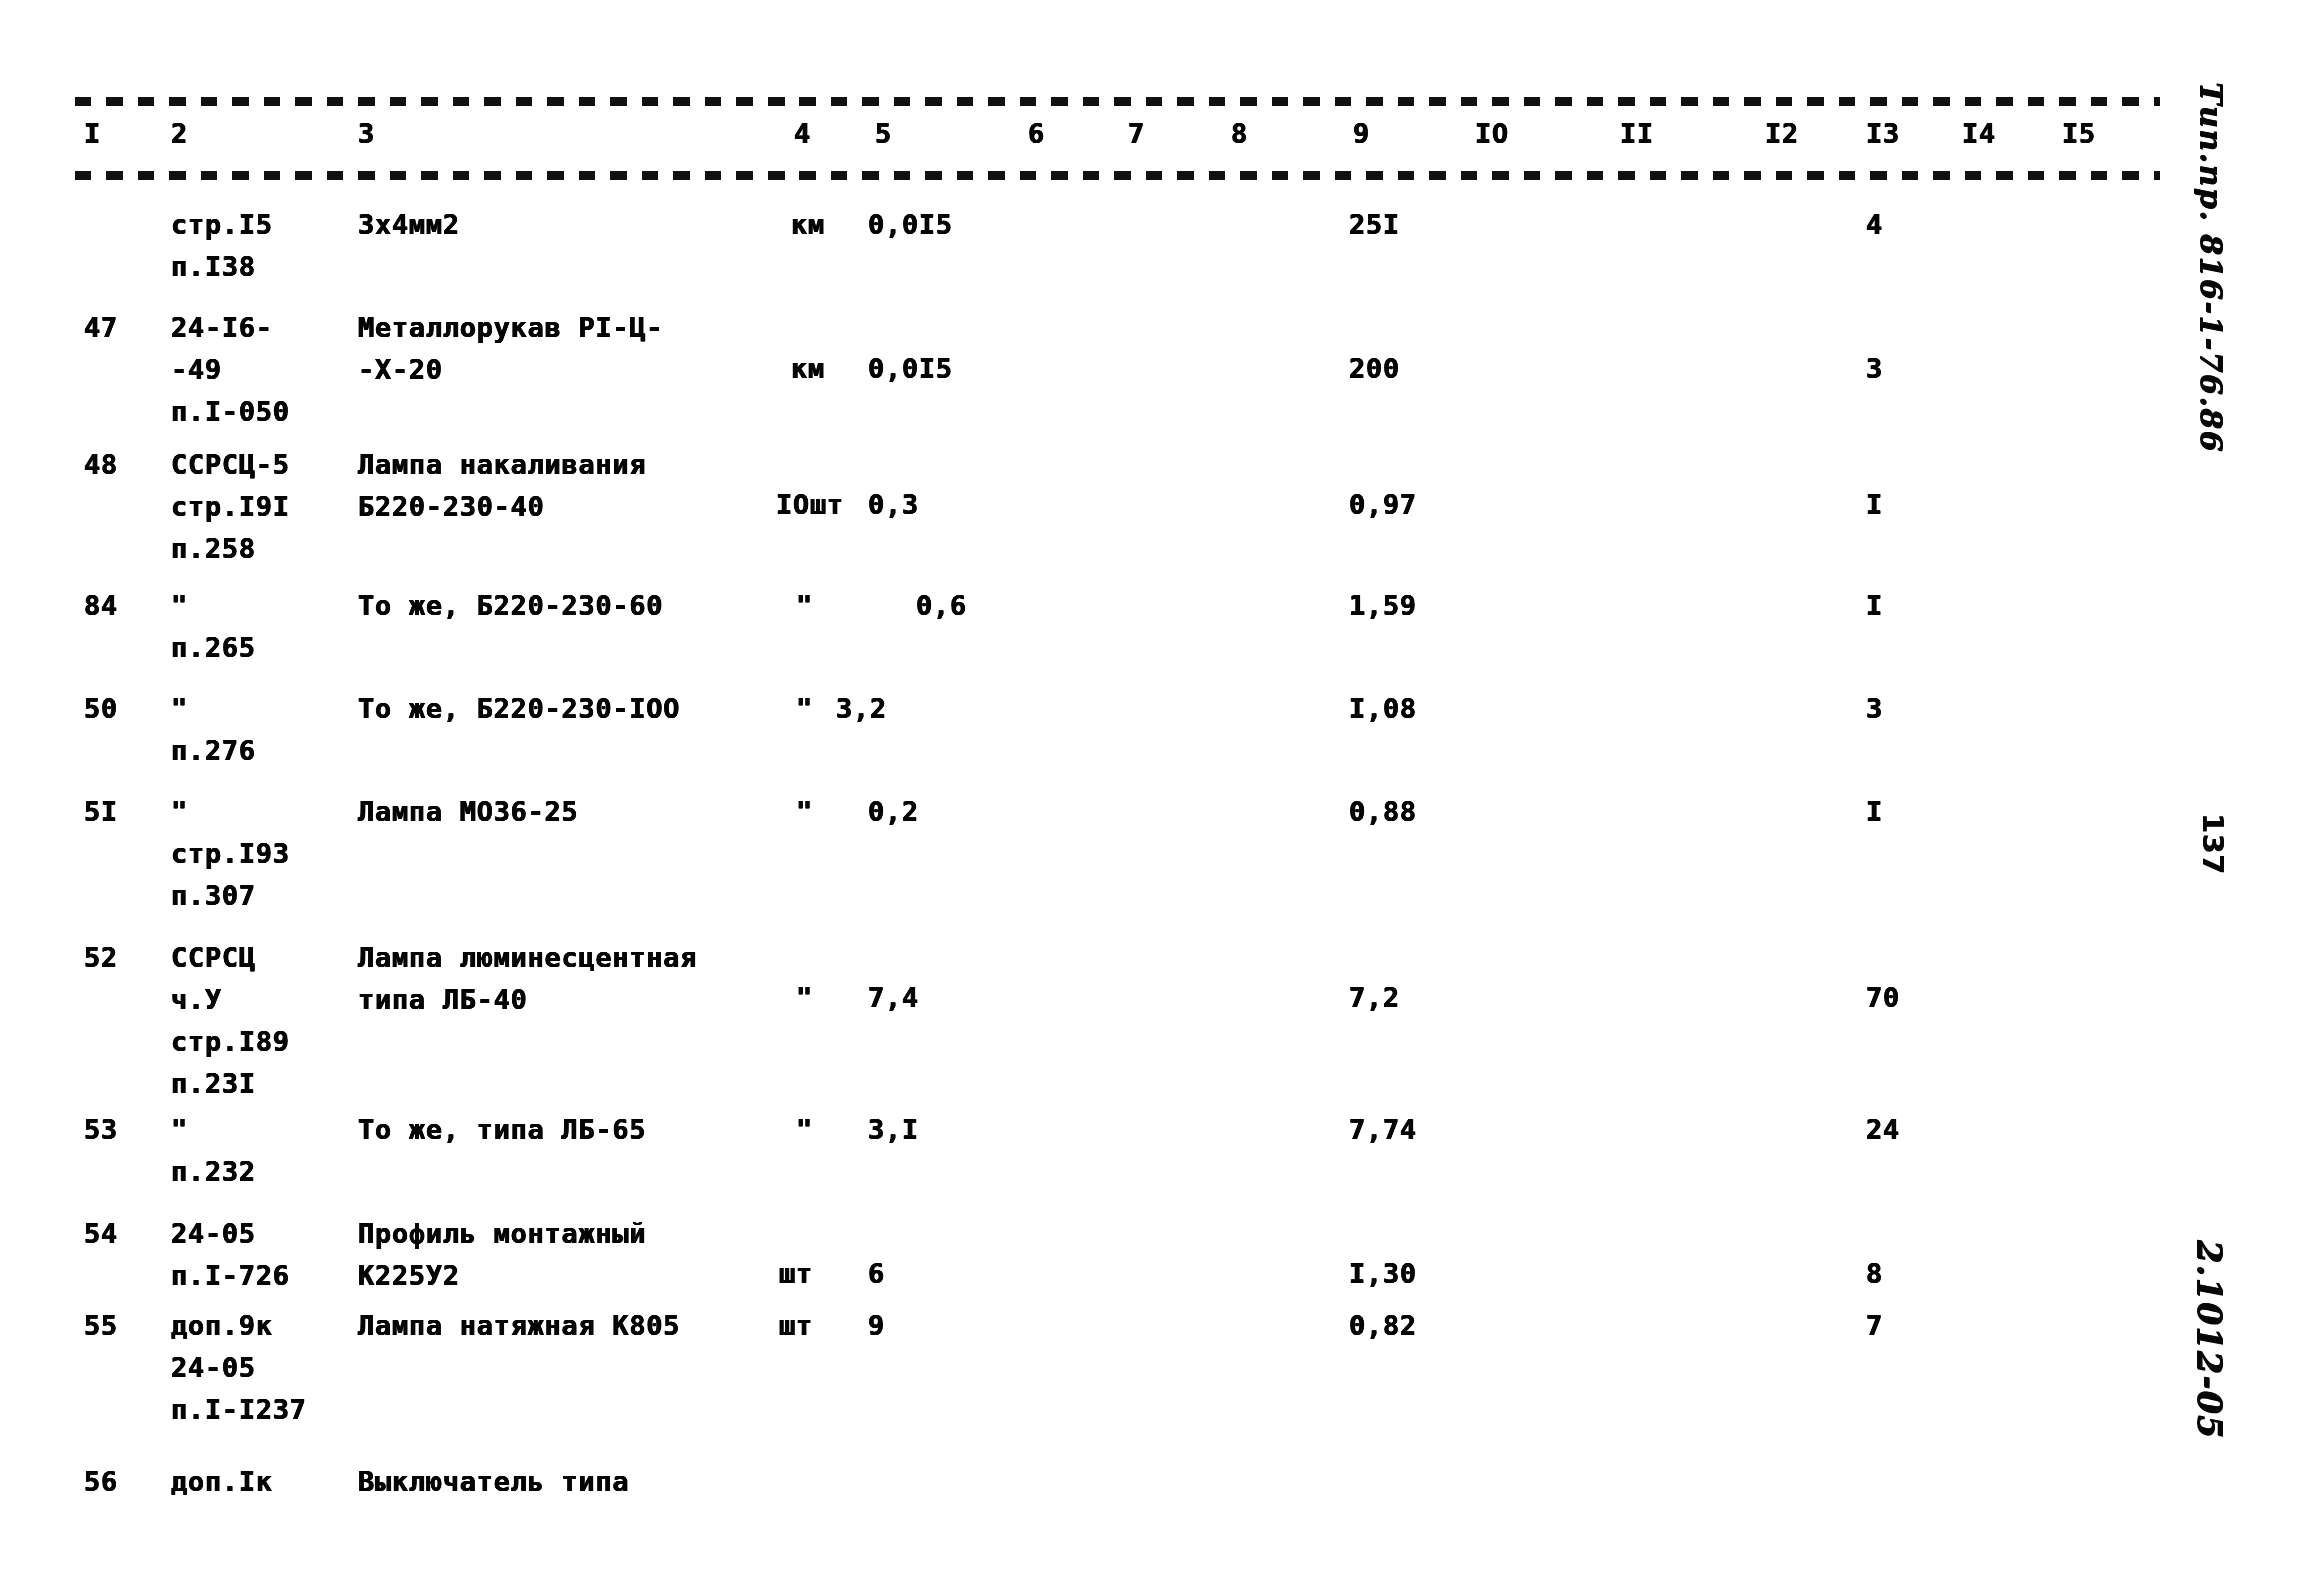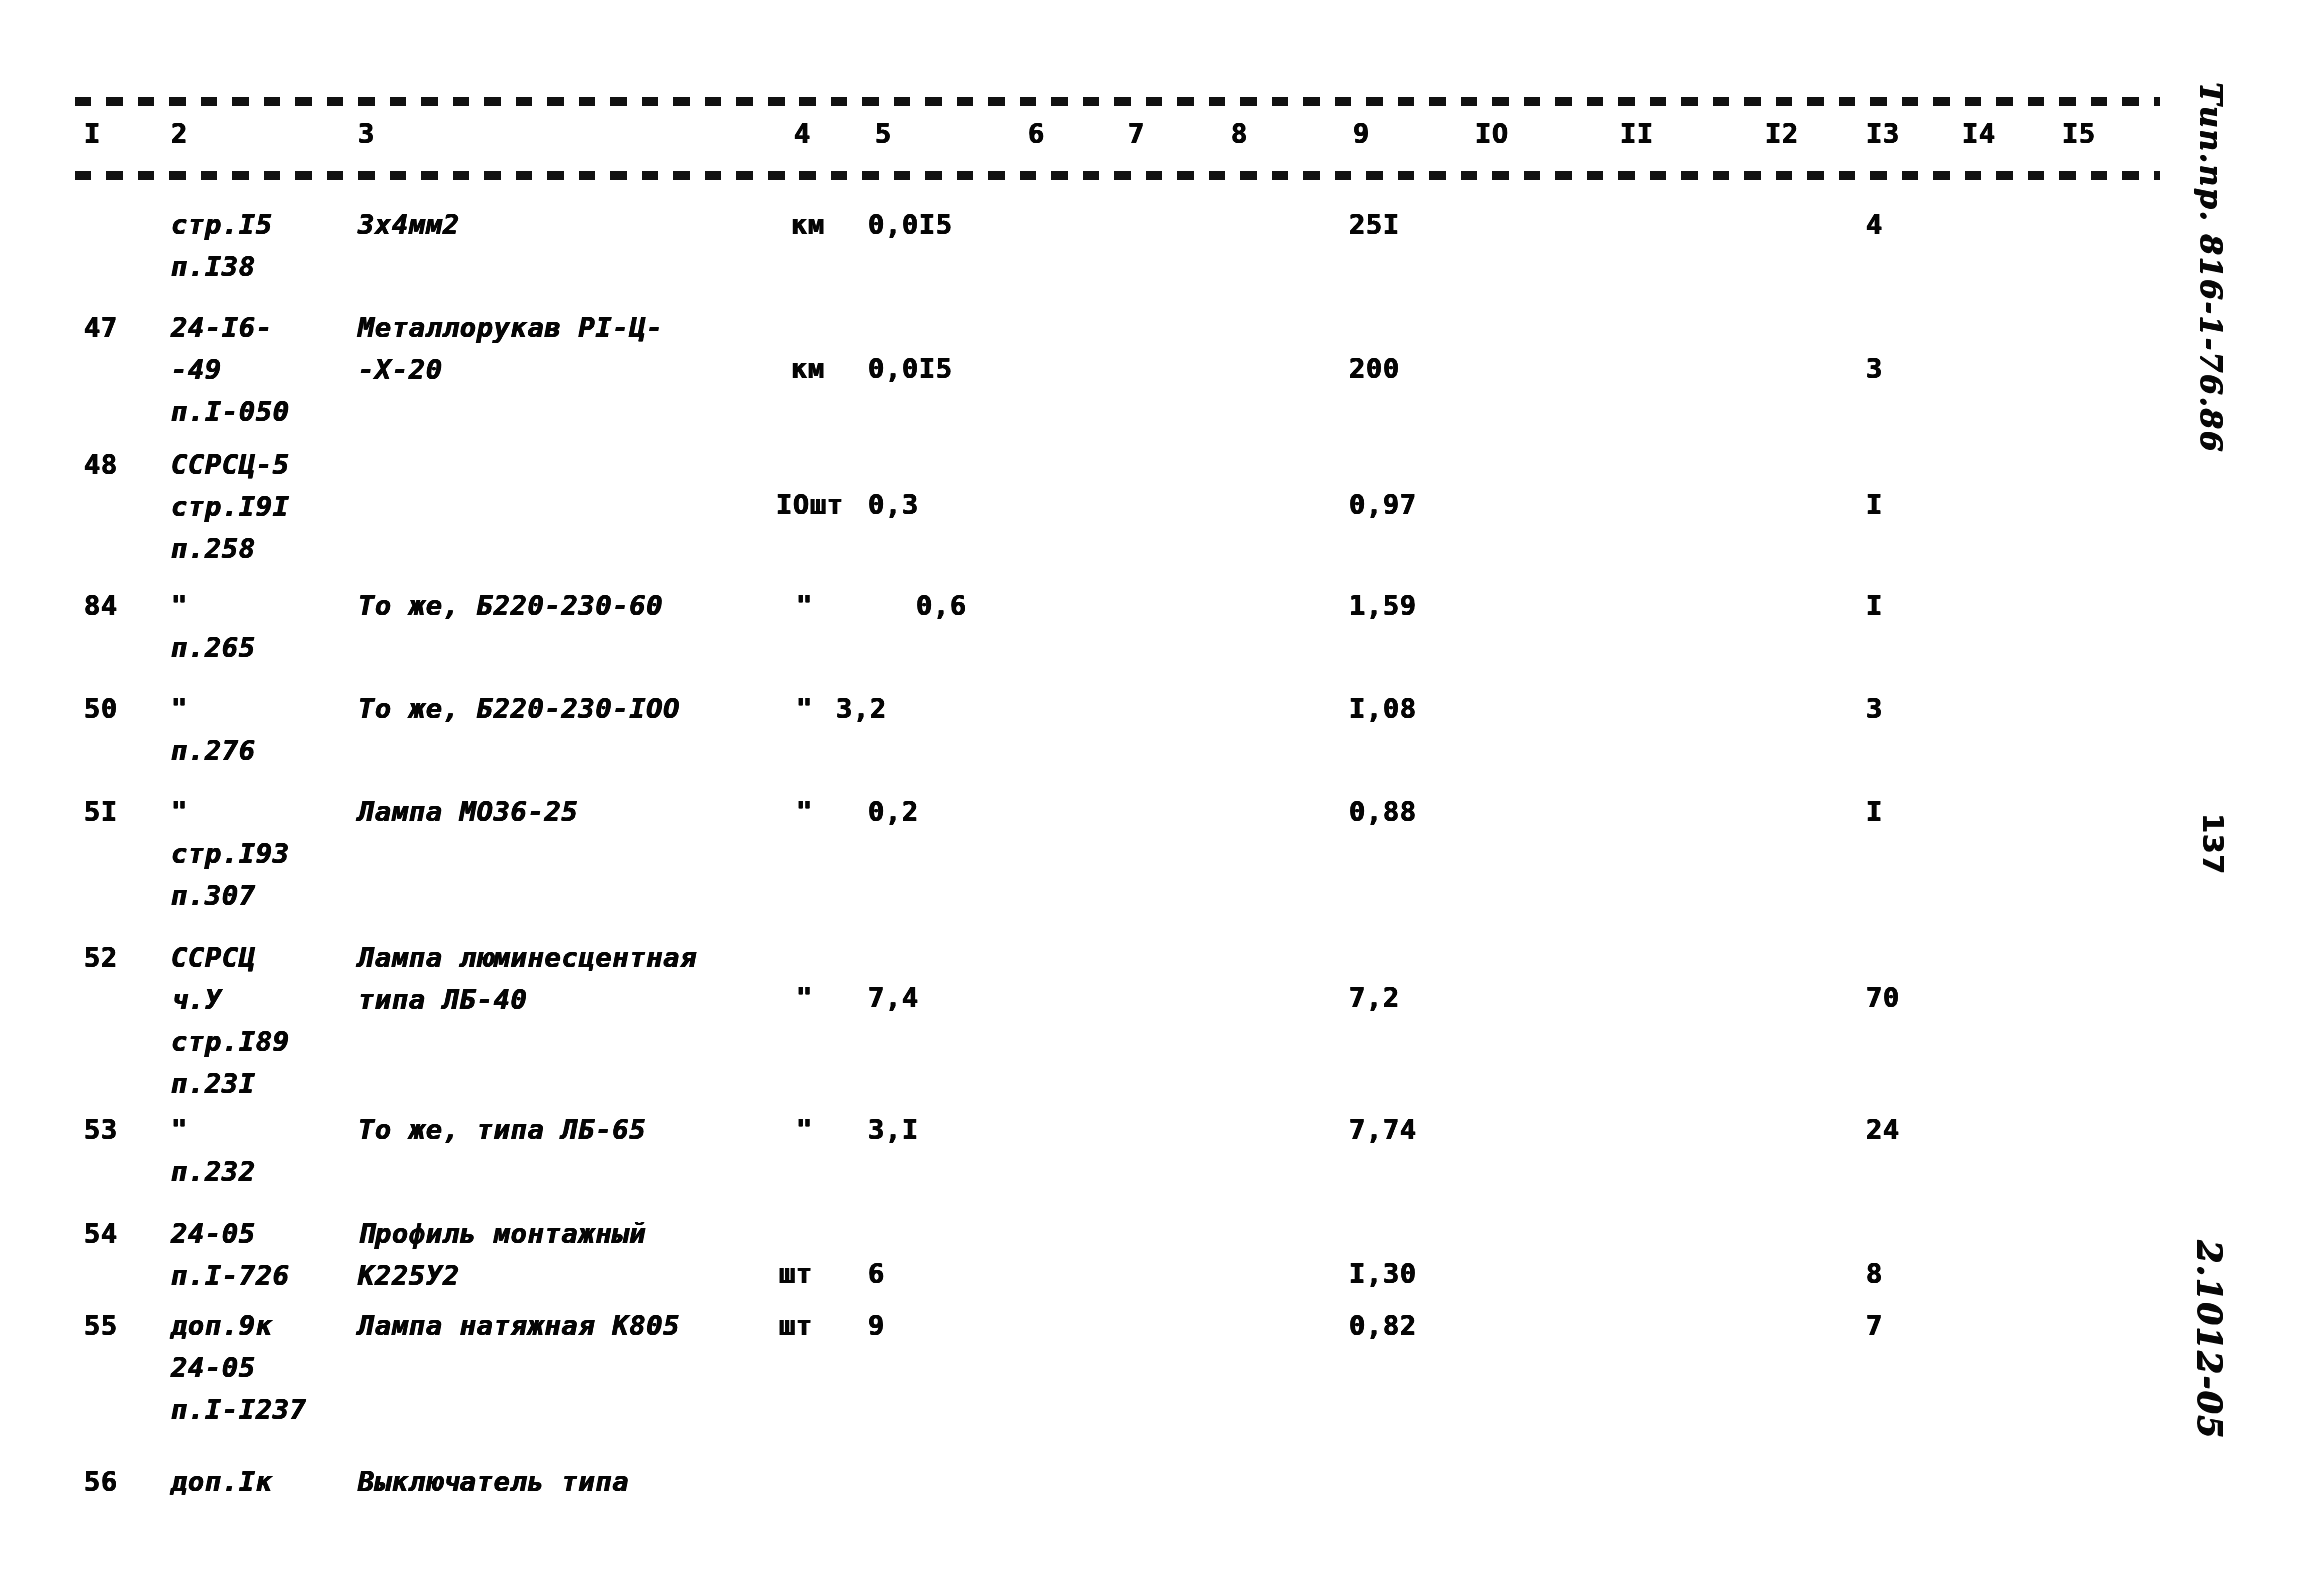--- a/index.html
+++ b/index.html
@@ -51,21 +51,21 @@
     font-size: 27px;
   }
 
   
   .cell {
     position: absolute;
     font-size: 27px;
     line-height: 42px;
   }
   .cell.num   { text-align: left; }
-  .cell.multi { white-space: pre-line; font-style: italic; }
+  .cell.multi { white-space: pre-line; }
 
   
   .margin-rot {
     position: absolute;
     transform-origin: left top;
     transform: rotate(90deg);
     white-space: nowrap;
   }
   .stamp-hand {
     font-family: "DejaVu Serif", serif;
@@ -135,20 +135,22 @@
 -Х-20</div>
   <div class="tw cell" style="left:791px; top:348px">км</div>
   <div class="tw cell" style="left:868px; top:348px">0,0I5</div>
   <div class="tw cell" style="left:1349px; top:348px">200</div>
   <div class="tw cell" style="left:1866px; top:348px">3</div>
 
   <div class="tw cell num" style="left:84px;  top:444px">48</div>
   <div class="tw cell multi" style="left:171px;  top:444px">ССРСЦ-5
 стр.I9I
 п.258</div>
+  <div class="tw cell multi" style="left:358px;  top:444px">Лампа накаливания
+Б220-230-40</div>
   <div class="tw cell" style="left:776px; top:484px">IOшт</div>
   <div class="tw cell" style="left:868px; top:484px">0,3</div>
   <div class="tw cell" style="left:1349px; top:484px">0,97</div>
   <div class="tw cell" style="left:1866px; top:484px">I</div>
 
   <div class="tw cell num" style="left:84px;  top:585px">84</div>
   <div class="tw cell multi" style="left:171px;  top:585px">"
 п.265</div>
   <div class="tw cell multi" style="left:358px;  top:585px">То же, Б220-230-60</div>
   <div class="tw cell" style="left:796px; top:585px">"</div>

